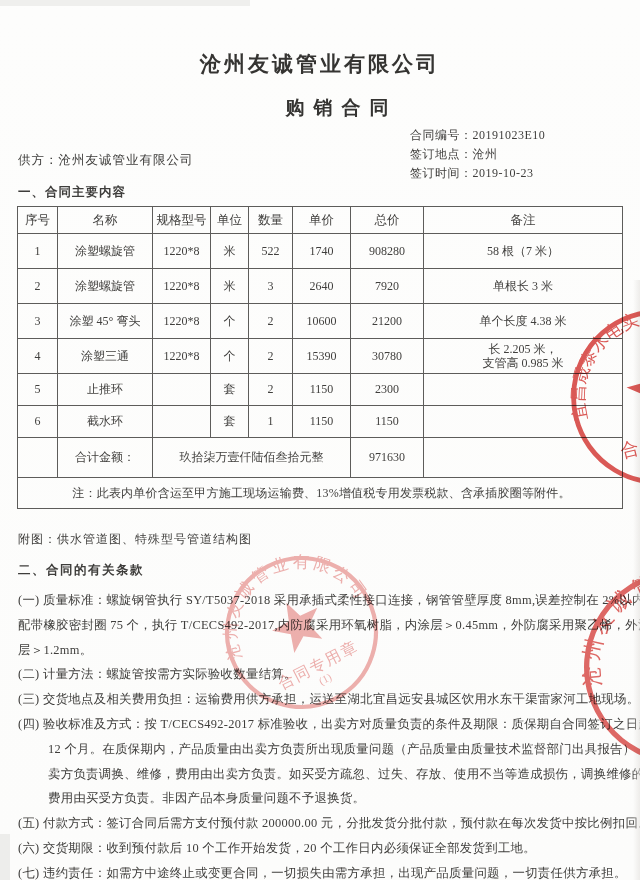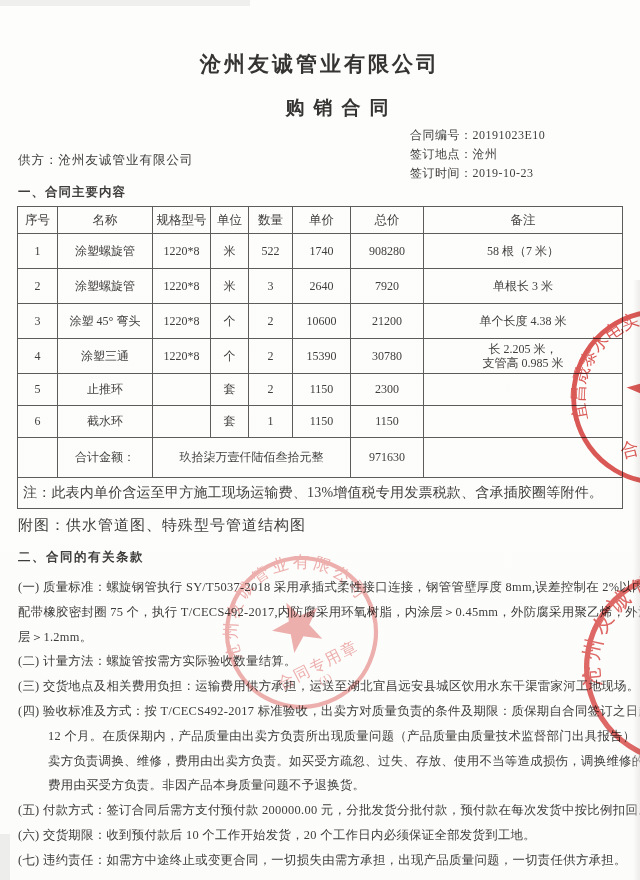--- a/index.html
+++ b/index.html
@@ -24,23 +24,23 @@
   .meta-right{width:212px;font-size:12px;line-height:19px;letter-spacing:.5px;}
   .section-title{margin:1px 18px 5px;font-size:12.5px;font-weight:600;letter-spacing:1px;}
 
   table.items{border-collapse:collapse;table-layout:fixed;width:605px;margin:4px 17px;font-size:12px;color:#403f3d;}
   table.items td,table.items th{border:1px solid #5d5c5a;padding:1px 2px;text-align:center;vertical-align:middle;font-weight:normal;overflow:hidden;}
   table.items thead th{height:27px;font-size:12.5px;}
   tr.item-row td{height:35px;}
   tr.item-row-s td{height:32px;}
   td.remark-cell{font-size:12px;line-height:14px;}
   tr.total-row td{height:40px;}
-  tr.note-row td{height:31px;text-align:left;padding-left:5px;font-size:14px;letter-spacing:.2px;}
-
-  .attachment-line{margin:7px 18px 0;font-size:15px;letter-spacing:1px;}
+  tr.note-row td{height:31px;text-align:center;padding-left:5px;font-size:12px;letter-spacing:.2px;}
+
+  .attachment-line{margin:22px 18px 0;font-size:12px;letter-spacing:1px;}
   .section2-title{margin:14px 18px 0;font-size:12.5px;font-weight:600;letter-spacing:1.5px;}
   .clauses{margin:9px 18px 0;font-size:12.4px;letter-spacing:.3px;}
   .clause-line{line-height:24.8px;height:24.8px;white-space:nowrap;}
   .clause-line.indent{padding-left:30px;}
 
   .stamp{position:absolute;mix-blend-mode:multiply;pointer-events:none;}
   .stamp svg{display:block;}
   .stamp-buyer{left:563px;top:301px;width:192px;height:192px;transform:rotate(-14deg);opacity:.88;}
   .stamp-seller-center{left:218px;top:549px;width:167px;height:167px;transform:rotate(-27deg);opacity:.42;}
   .stamp-seller-edge{left:575px;top:561px;width:212px;height:212px;transform:rotate(-17deg);opacity:.8;}

